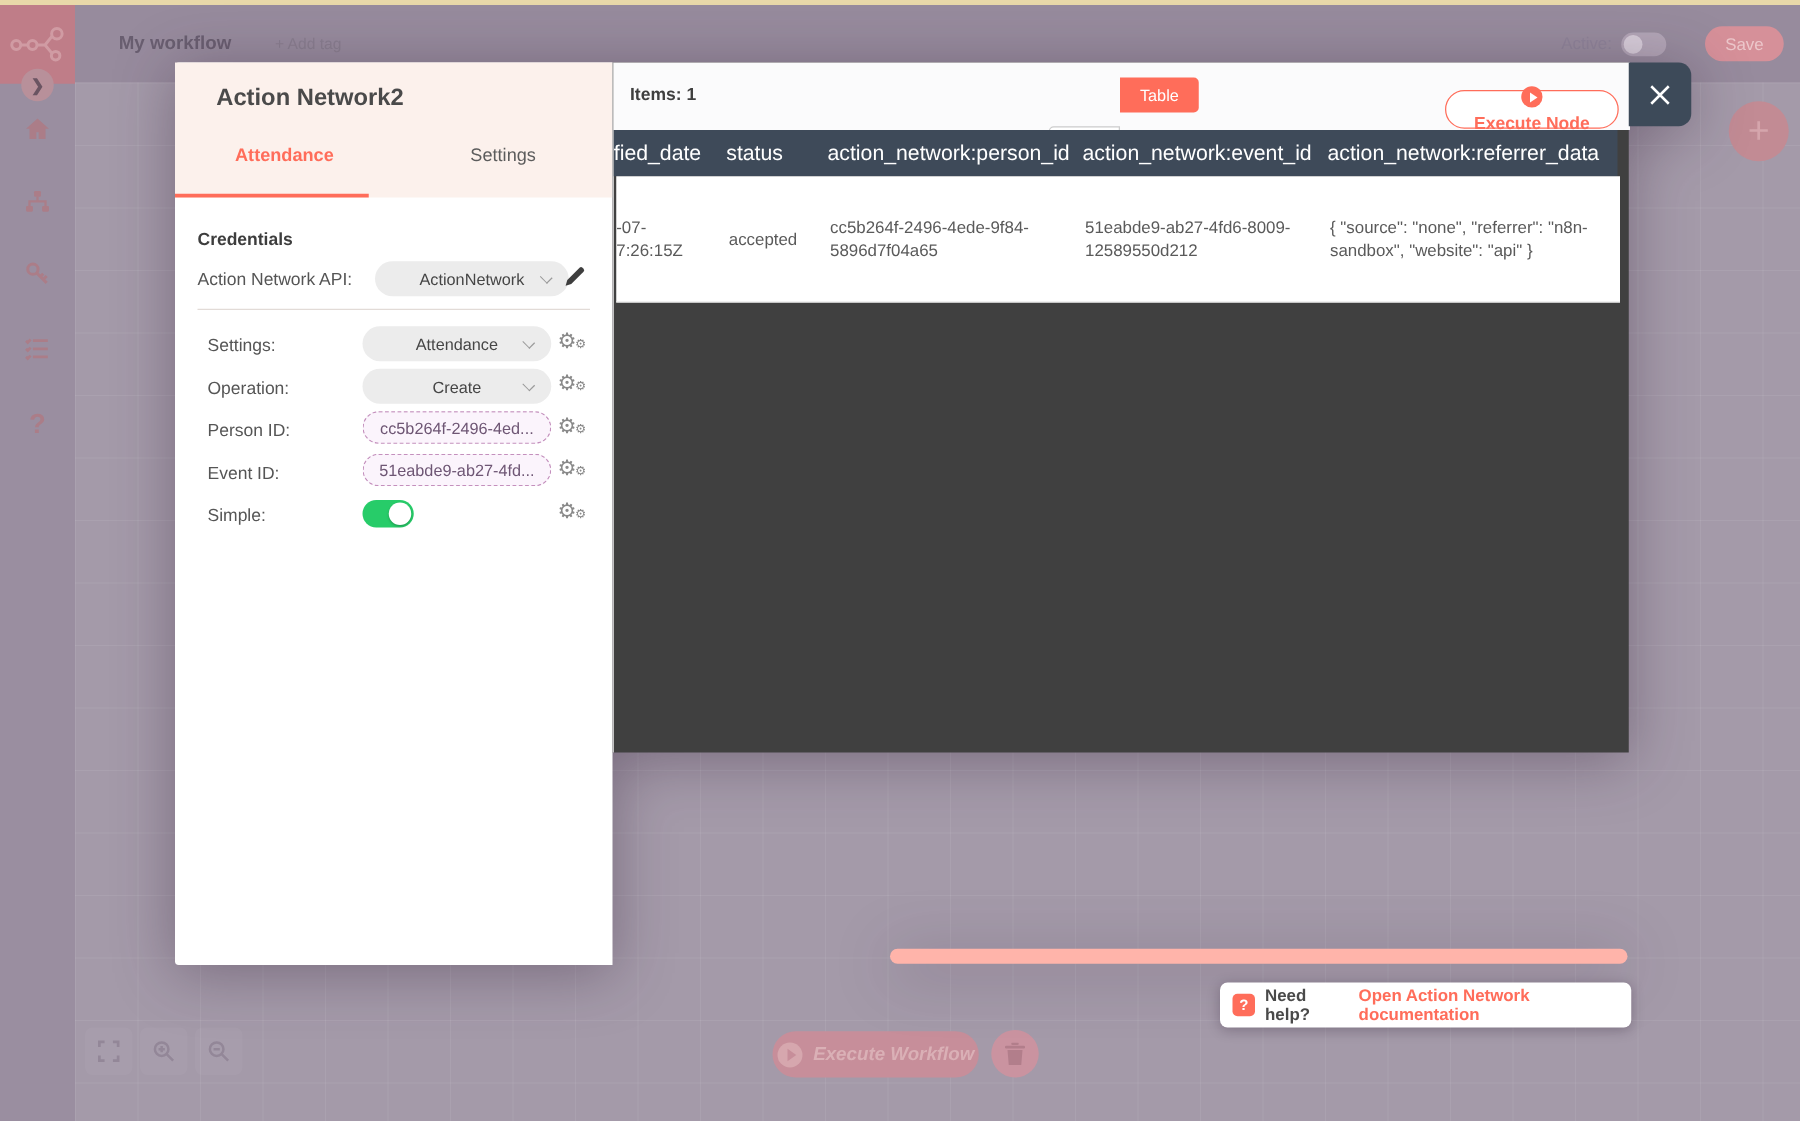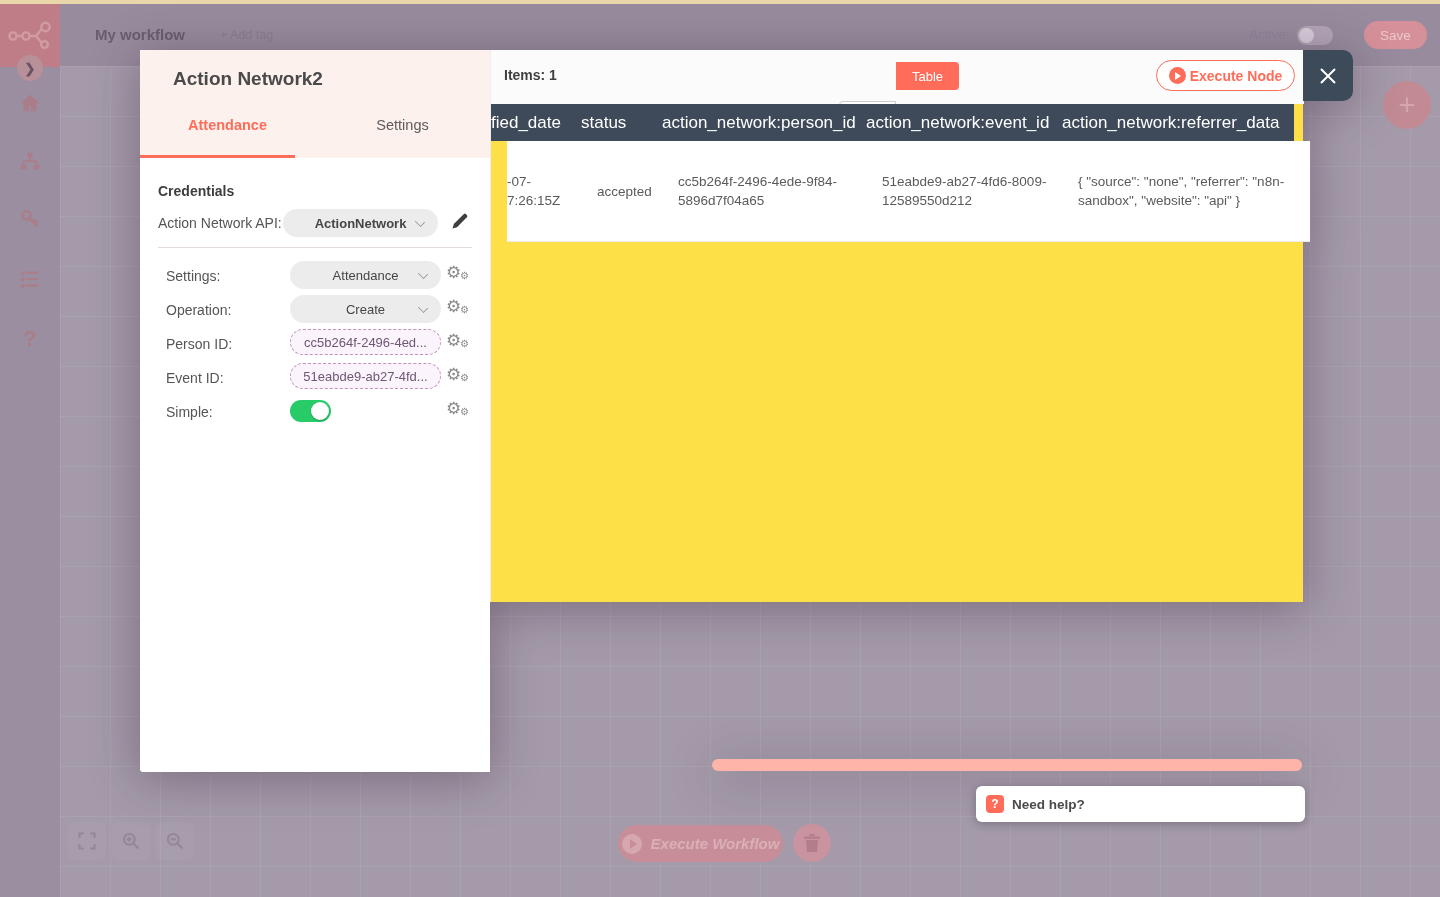--- a/index.html
+++ b/index.html
@@ -47,32 +47,32 @@
   .select-pill .chev { position:absolute; right:14px; top:9px; width:8px; height:8px; border-right:1.6px solid #9a9a9a; border-bottom:1.6px solid #9a9a9a; transform:rotate(45deg) scaleY(.8); }
   .expr-pill { position:absolute; height:26px; background:#fbf4fc; border:1px dashed #c490bd; border-radius:14px; display:flex; align-items:center; justify-content:center; font-size:13px; color:#6e5674; }
   .gears { position:absolute; width:26px; height:22px; color:#8a8a8a; }
   .gears .g1 { position:absolute; left:0; top:1px; font-size:17px; line-height:17px; }
   .gears .g2 { position:absolute; left:14px; top:8px; font-size:10px; line-height:10px; }
   #divider { position:absolute; left:18px; top:197px; width:314px; height:1px; background:#e2dbd7; }
   #pencil-btn { position:absolute; left:310px; top:161px; width:22px; height:22px; color:#3e3e3e; }
   #simple-toggle { position:absolute; left:150px; top:350px; width:41px; height:22px; border-radius:11px; background:#27cc69; }
   #simple-toggle .knob { position:absolute; right:2px; top:2px; width:18px; height:18px; border-radius:50%; background:#fff; box-shadow:0 1px 2px rgba(0,0,0,.25); }
 
-  #output-panel { position:absolute; left:350px; top:0; width:813px; height:552px; background:#fde047; border-left:1px solid #eee; }
+  #output-panel { position:absolute; left:350px; top:0; width:813px; height:552px; background:#404040; border-left:1px solid #eee; }
   #output-topbar { position:absolute; left:0; top:0; width:813px; height:54px; background:#fbfbfc; }
   #items-label { position:absolute; left:13px; top:17px; font-size:14px; font-weight:700; color:#3f3f3f; }
   #info-icon { position:absolute; left:77px; top:68px; width:14px; height:14px; border-radius:50%; background:#ff6d5a; color:#fff; font-size:10px; font-weight:700; font-style:italic; display:flex; align-items:center; justify-content:center; }
   #btn-json { position:absolute; left:348px; top:12px; width:57px; height:28px; background:#fff; border:1px solid #ccc; border-radius:4px 0 0 4px; font-size:13px; color:#5c5c5c; display:flex; align-items:center; justify-content:center;margin-top:39px; }
   #btn-table { position:absolute; left:405px; top:12px; width:63px; height:28px; background:#ff6d5a; border-radius:0 4px 4px 0; font-size:13px; color:#fff; display:flex; align-items:center; justify-content:center; }
-  #exec-node-btn { position:absolute; left:665px; top:10px; width:139px; height:31px; background:#fff; border:1.5px solid #ff6d5a; border-radius:16px; display:flex; align-items:center; gap:4px; justify-content:center; color:#ff6d5a; font-size:14px; font-weight:600; }
+  #exec-node-btn { position:absolute; left:665px; top:22px; width:139px; height:31px; background:#fff; border:1.5px solid #ff6d5a; border-radius:16px; display:flex; align-items:center; gap:4px; justify-content:center; color:#ff6d5a; font-size:14px; font-weight:600;flex-direction:column; }
   #exec-node-btn .pcircle { width:17px; height:17px; border-radius:50%; background:#ff6d5a; position:relative; flex:none; }
   #exec-node-btn .pcircle::after { content:""; position:absolute; left:6.5px; top:4.5px; border-left:6px solid #fff; border-top:4px solid transparent; border-bottom:4px solid transparent; }
 
   #tbl-header { position:absolute; left:0; top:54px; width:803px; height:37px; background:#3e4a59; display:flex; }
-  #tbl-row { position:absolute; left:16px; top:91px; width:803px; height:101px; background:#fff; display:flex; border-bottom:1px solid #ececec; }
+  #tbl-row { position:absolute; left:2px; top:91px; width:803px; height:101px; background:#fff; display:flex; border-bottom:1px solid #ececec; }
   .c { flex:none; padding-right:14px; overflow:hidden; }
   .c1{width:90px;} .c2{width:81px;} .c3{width:204px;} .c4{width:196px;} .c5{width:232px;}
   #tbl-header .c { color:#fff; font-size:17px; font-weight:400; display:flex; align-items:center; }
   #tbl-row .c { color:#5a5a5a; font-size:13.5px; line-height:19px; display:flex; align-items:center; white-space:pre-line; }
   #h-scrollbar { position:absolute; left:221px; top:709px; width:590px; height:12px; border-radius:6px; background:#ffb4aa; }
 
   #close-btn { position:absolute; left:1163px; top:0; width:50px; height:51px; background:#3d4a59; border-radius:0 10px 10px 0; display:flex; align-items:center; justify-content:center; }
 
   #help-box { left:976px; top:786px; width:329px; height:36px; background:#fff; border-radius:6px; box-shadow:0 2px 10px rgba(30,15,35,.28); display:flex; align-items:center; gap:8px; padding-left:10px; }
   #help-q { width:18px; height:18px; border-radius:4px; background:#ff6d5a; color:#fff; font-size:12px; font-weight:700; display:flex; align-items:center; justify-content:center; flex:none; }
@@ -193,21 +193,21 @@
     <div id="params-head">
       <div id="panel-title">Action Network2</div>
       <div id="tab-params" class="tab">Attendance</div>
       <div id="tab-settings" class="tab">Settings</div>
       <div id="tab-underline"></div>
     </div>
 
     <div id="cred-heading">Credentials</div>
 
     <div class="fld-label" style="left:18px; top:165px;">Action Network API:</div>
-    <div class="select-pill" style="left:143px; top:159px; width:155px;font-weight:bold;">
+    <div class="select-pill" style="left:160px; top:159px; width:155px;">
       <span>ActionNetwork</span>
       <span class="chev"></span>
     </div>
     <div id="pencil-btn">
       <svg width="20" height="20" viewBox="0 0 24 24">
           <path fill="currentColor" d="M3 21l1.6-5.4L16.4 3.8a2 2 0 0 1 2.8 0l1 1a2 2 0 0 1 0 2.8L8.4 19.4z"></path>
         </svg>
     </div>
     <div id="divider"></div>
 
@@ -294,13 +294,14 @@
   <div id="close-btn">
     <svg width="20" height="20" viewBox="0 0 20 20">
         <path stroke="#fff" stroke-width="2" d="M3 3l14 14M17 3L3 17"></path>
       </svg>
   </div>
 </div>
 
 <div id="help-box" class="abs">
   <div id="help-q">?</div>
   <span id="help-text">Need help?</span>
+  <span id="help-link">Open Action Network documentation</span>
 </div>
 
 </body></html>

